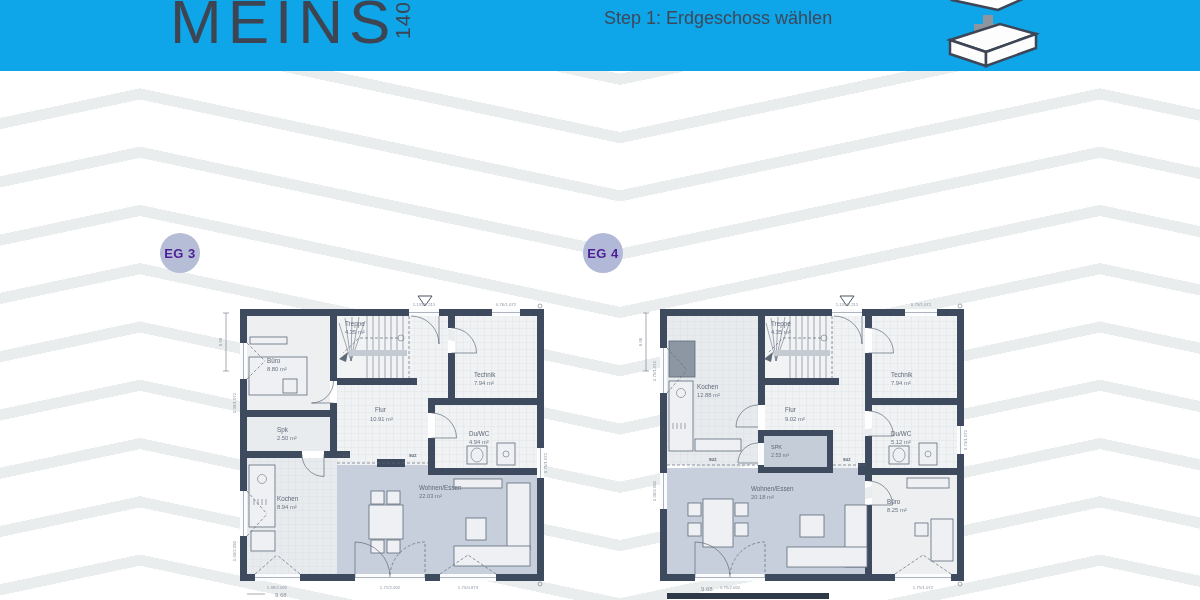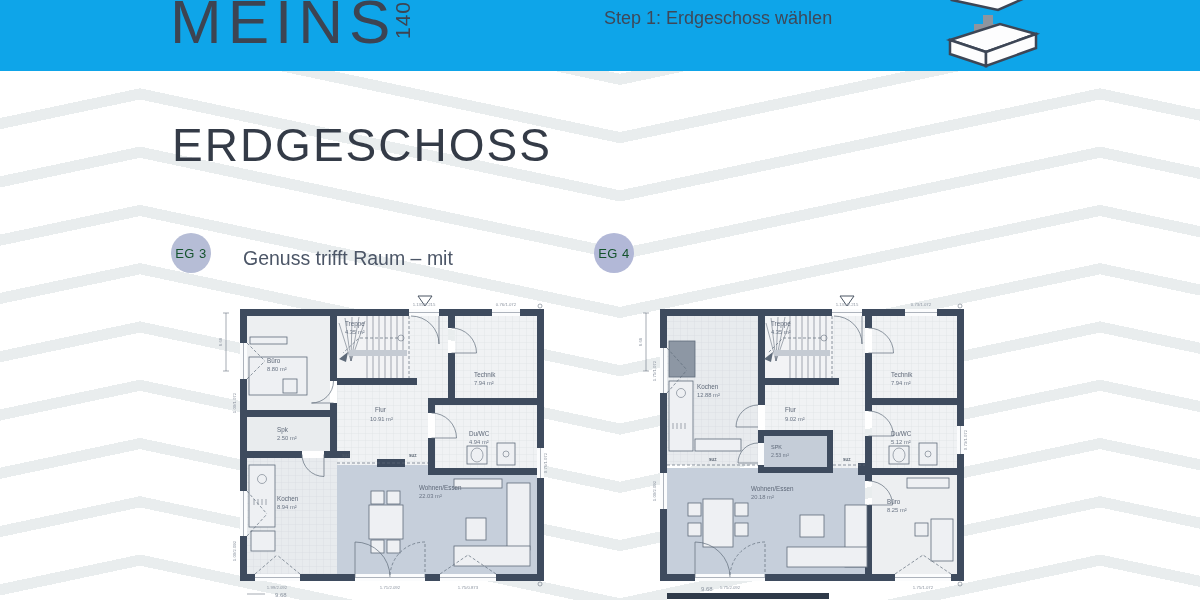--- a/index.html
+++ b/index.html
@@ -22,22 +22,22 @@
          transform:rotate(-90deg);transform-origin:center;letter-spacing:1px;}
   .step{position:absolute;left:604px;top:8px;font-size:18px;color:#3e4859;}
   .hicon{position:absolute;left:938px;top:-8px;}
   
   .title{position:absolute;left:172px;top:118px;font-size:46px;font-weight:300;
          letter-spacing:2px;color:#343b47;}
   
   .option{position:absolute;width:446px;height:386px;}
   .opt1{left:150px;top:220px;}
   .opt2{left:573px;top:220px;}
-  .badge{position:absolute;left:21px;top:13px;width:40px;height:40px;border-radius:50%;
-         background:#b6bdd6;color:#14532d;font-size:13px;font-weight:normal;
+  .badge{position:absolute;left:10px;top:13px;width:40px;height:40px;border-radius:50%;
+         background:#b6bdd6;color:#4c1d95;font-size:13px;font-weight:bold;
          display:flex;align-items:center;justify-content:center;letter-spacing:0.5px;}
   .desc{position:absolute;left:93px;top:5px;font-size:19.5px;line-height:27px;color:#4c5667;}
   .plan-wrap{position:absolute;top:73px;}
   .pw1{left:65px;}
   .pw2{left:62px;}
   .plan-svg{display:block;}
   
   .w{fill:#3e4b5e;}
   .ln{stroke:#5f6b7a;stroke-width:0.7;fill:none;}
   .th{stroke:#6a7482;stroke-width:0.6;fill:none;}
@@ -70,25 +70,24 @@
     <div class="step">Step 1: Erdgeschoss wählen</div>
     <svg class="hicon" width="104" height="80" viewBox="0 0 104 80">
       <polygon points="20,-6 80,-12 96,2 60,18 14,8" fill="#fdfdfe" stroke="#3d4656" stroke-width="2.5"></polygon>
       <path d="M50,30 h9 v-9 h10 v9 h9 v10 h-9 v9 h-10 v-9 h-9 z" fill="#8e959f" transform="translate(-14,2)"></path>
       <polygon points="12,48 62,32 98,42 48,60" fill="#fdfdfe" stroke="#3d4656" stroke-width="2.5"></polygon>
       <polygon points="12,48 48,60 48,74 12,62" fill="#fdfdfe" stroke="#3d4656" stroke-width="2.5"></polygon>
       <polygon points="48,60 98,42 98,56 48,74" fill="#fdfdfe" stroke="#3d4656" stroke-width="2.5"></polygon>
     </svg>
   </div>
 
-  <div class="title">ERDGESCHOSS</div>
 
   <div class="option opt1">
     <div class="badge">EG 3</div>
-    <p class="desc"><span>Genuss trifft Raum – mit</span><br>
+    <p class="desc"><br>
       </p>
 
     <div class="plan-wrap pw1">
     <svg class="plan-svg" width="334" height="308" viewBox="-24 0 334 308">
       <defs>
         <pattern id="tgA" width="7" height="7" patternUnits="userSpaceOnUse">
           <rect width="7" height="7" fill="#f0f2f4"></rect>
               <path d="M7 0H0V7" stroke="#dadee1" stroke-width="0.6" fill="none"></path>
         </pattern>
         <pattern id="tgB" width="7" height="7" patternUnits="userSpaceOnUse">

